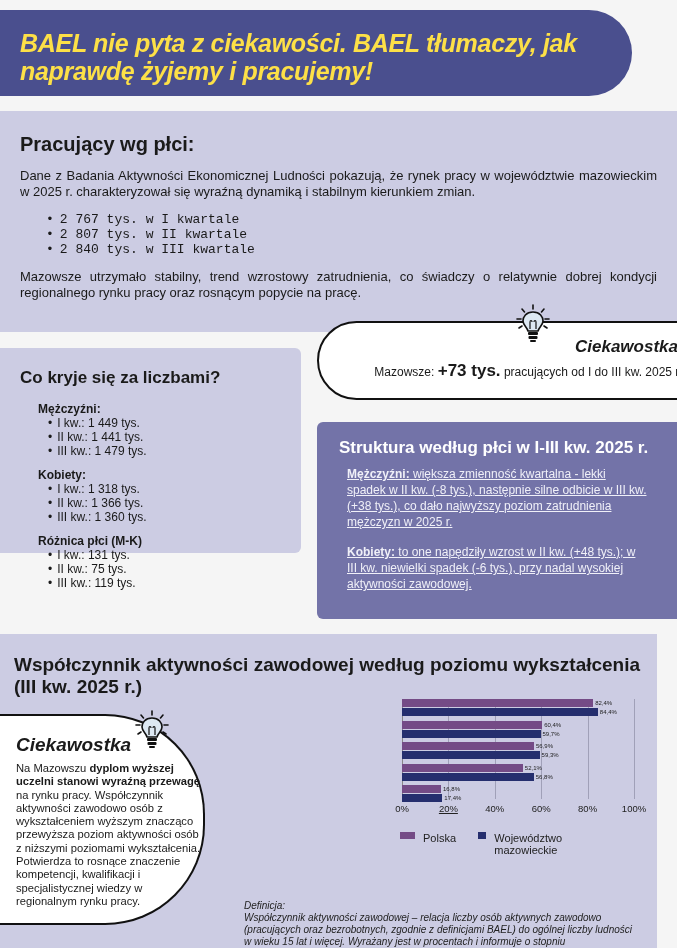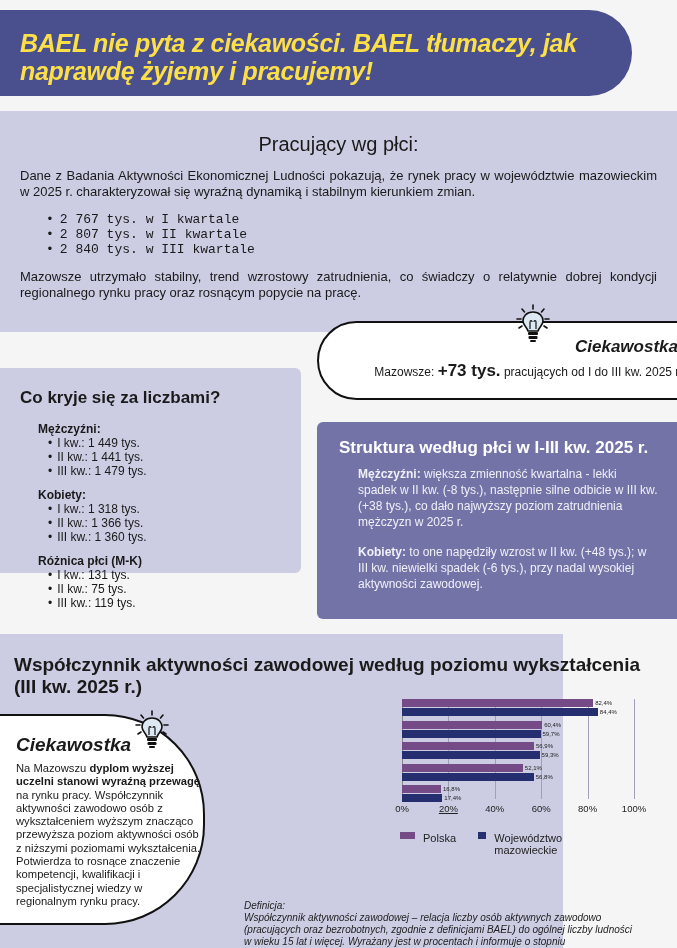--- a/index.html
+++ b/index.html
@@ -1,38 +1,38 @@
 <!DOCTYPE html>
 <html><head>
 <meta charset="utf-8">
 <style>
   * { box-sizing: border-box; margin: 0; padding: 0; }
   body { width: 677px; height: 948px; background: #f5f5f5; font-family: "Liberation Sans", sans-serif; color: #1a1a1a; position: relative; overflow: hidden; }
   .banner { position: absolute; left: 0; top: 10px; width: 632px; height: 86px; background: #4a4f8e; border-radius: 0 43px 43px 0; padding: 19px 0 0 20px; }
   .banner h1 { color: #fde047; font-style: italic; font-weight: bold; font-size: 25px; line-height: 28px; letter-spacing: -0.3px; }
   .sec1 { position: absolute; left: 0; top: 111px; width: 677px; height: 221px; background: #cccce3; padding: 22px 20px 0 20px; }
-  .sec1 h2 { font-size: 20px; font-weight: normal; margin-bottom: 12px; text-align: center; }
+  .sec1 h2 { font-size: 20px; font-weight: bold; margin-bottom: 12px; }
   .sec1 p { font-size: 13px; line-height: 16px; text-align: justify; }
   .sec1 ul { margin: 12px 0 12px 26px; font-size: 13px; line-height: 15px; list-style: none; font-family: Liberation Mono, monospace; }
   .sec1 li::before { content: "•"; margin-right: 6px; }
   .fact1 { position: absolute; left: 317px; top: 321px; width: 380px; height: 79px; background: #fff; border: 2px solid #111; border-radius: 40px 0 0 40px; }
   .fact1 .ftitle { position: absolute; right: 17px; top: 14px; font-style: italic; font-weight: bold; font-size: 17px; }
   .fact1 .ftext { position: absolute; right: 13px; top: 38px; font-size: 12px; }
   .fact1 .ftext b { font-size: 17px; }
   .bulb1 { position: absolute; left: 515px; top: 304px; width: 36px; height: 42px; }
-  .box-left { position: absolute; left: 0; top: 368px; width: 301px; height: 205px; background: #cccce3; border-radius: 0 6px 6px 0; padding: 20px 0 0 20px; }
+  .box-left { position: absolute; left: 0; top: 348px; width: 301px; height: 205px; background: #cccce3; border-radius: 0 6px 6px 0; padding: 20px 0 0 20px; }
   .box-left h3 { font-size: 17px; font-weight: bold; margin-bottom: 14px; }
   .grp { margin-left: 18px; margin-bottom: 10px; }
   .grp .gt { font-weight: bold; font-size: 12px; line-height: 14px; }
   .grp ul { list-style: none; margin-left: 10px; font-size: 12px; line-height: 14px; }
   .grp li::before { content: "•"; margin-right: 5px; }
   .box-right { position: absolute; left: 317px; top: 422px; width: 360px; height: 197px; background: #7373a8; border-radius: 6px 0 0 6px; padding: 16px 0 0 22px; color: #fff; }
   .box-right h3 { font-size: 17px; font-weight: bold; margin-bottom: 8px; }
-  .box-right p { font-size: 12px; line-height: 16px; margin-left: 19px; width: 300px; margin-bottom: 14px; color: #f0f0f8; }
-  .sec3 { position: absolute; left: 0; top: 634px; width: 563px; height: 314px; background: #cccce3; text-decoration: underline; }
+  .box-right p { font-size: 12px; line-height: 16px; margin-left: 8px; width: 300px; margin-bottom: 14px; color: #f0f0f8; text-decoration: underline; }
+  .sec3 { position: absolute; left: 0; top: 634px; width: 657px; height: 314px; background: #cccce3; text-decoration: underline; }
   .sec3 h2 { position: absolute; left: 14px; top: 20px; font-size: 19px; font-weight: bold; line-height: 22px; }
   .fact2 { position: absolute; left: 0; top: 80px; width: 205px; height: 211px; background: #fff; border: 2px solid #111; border-left: none; border-radius: 0 100px 100px 0; padding: 18px 0 0 16px; }
   .fact2 .ftitle { font-style: italic; font-weight: bold; font-size: 19px; margin-bottom: 6px; }
   .fact2 .ftext { font-size: 11.2px; line-height: 13.3px; width: 190px; }
   .bulb2 { position: absolute; left: 134px; top: 710px; width: 36px; height: 42px; }
   .chart { position: absolute; left: 0; top: 0; }
   .bar { position: absolute; height: 8px; }
   .bar.pl { background: #744b86; }
   .bar.mz { background: #252e6e; }
   .val { position: absolute; font-size: 6px; color: #222; }

